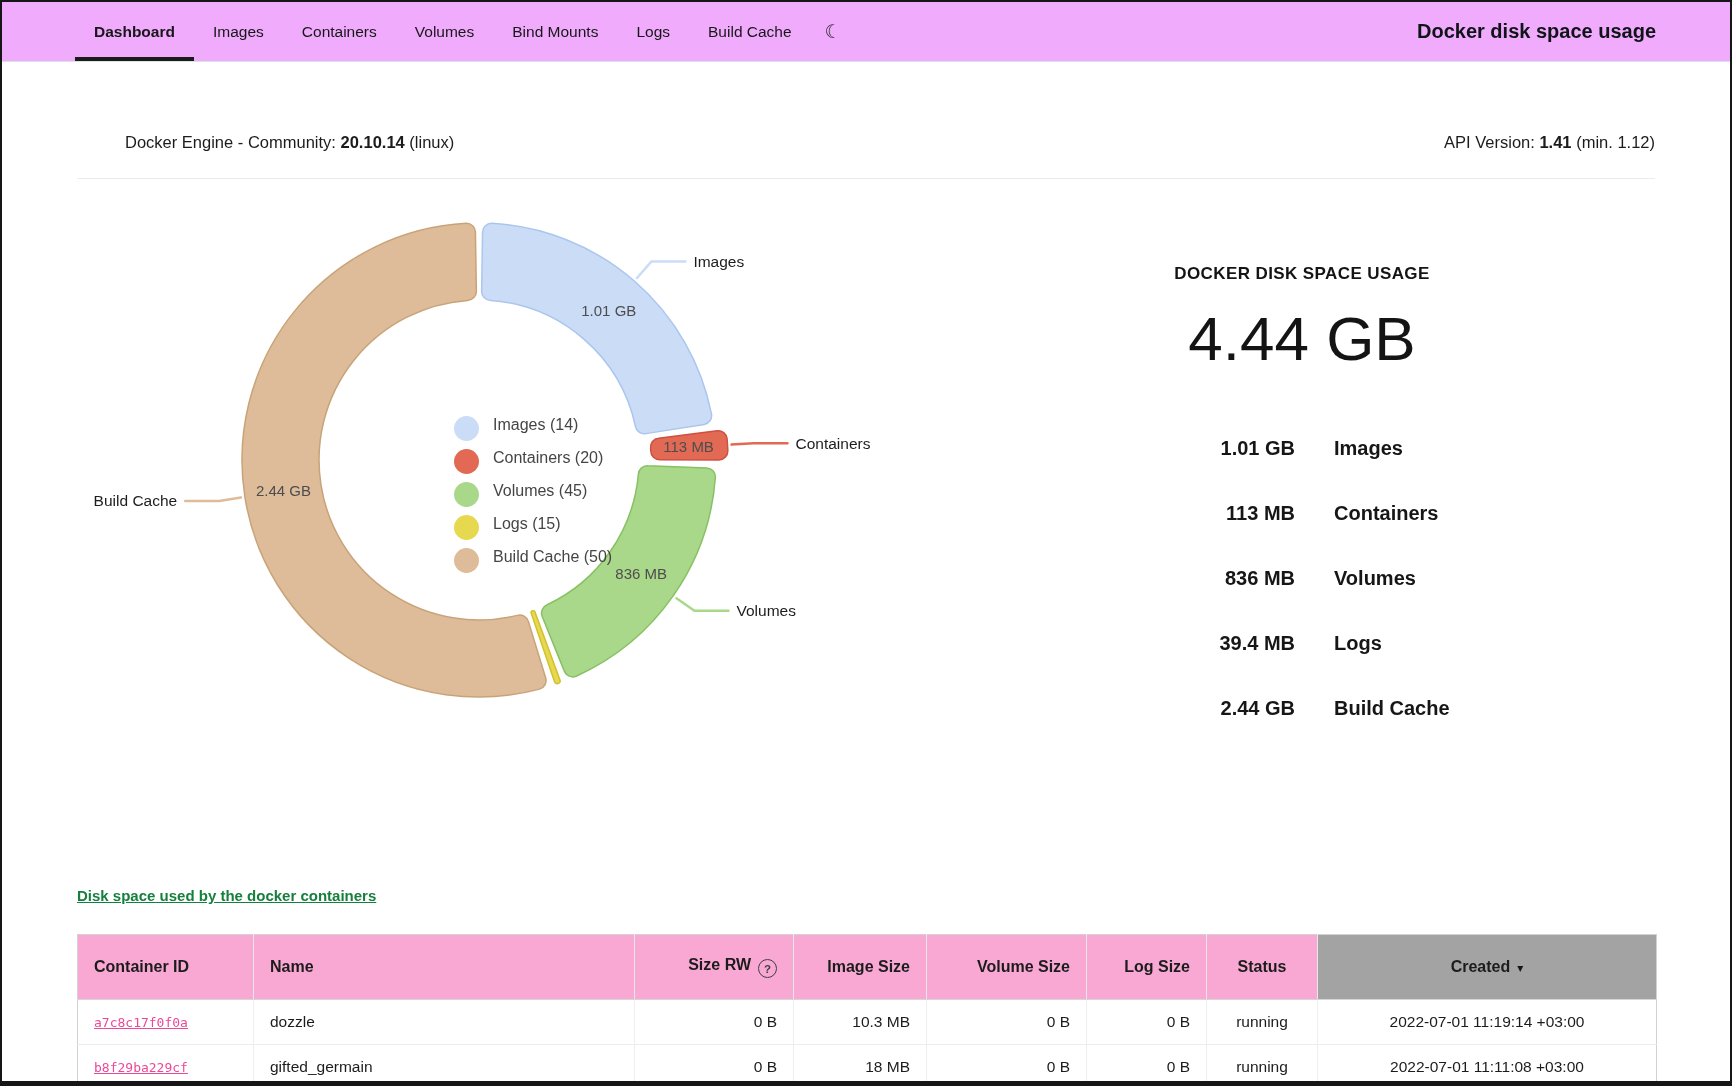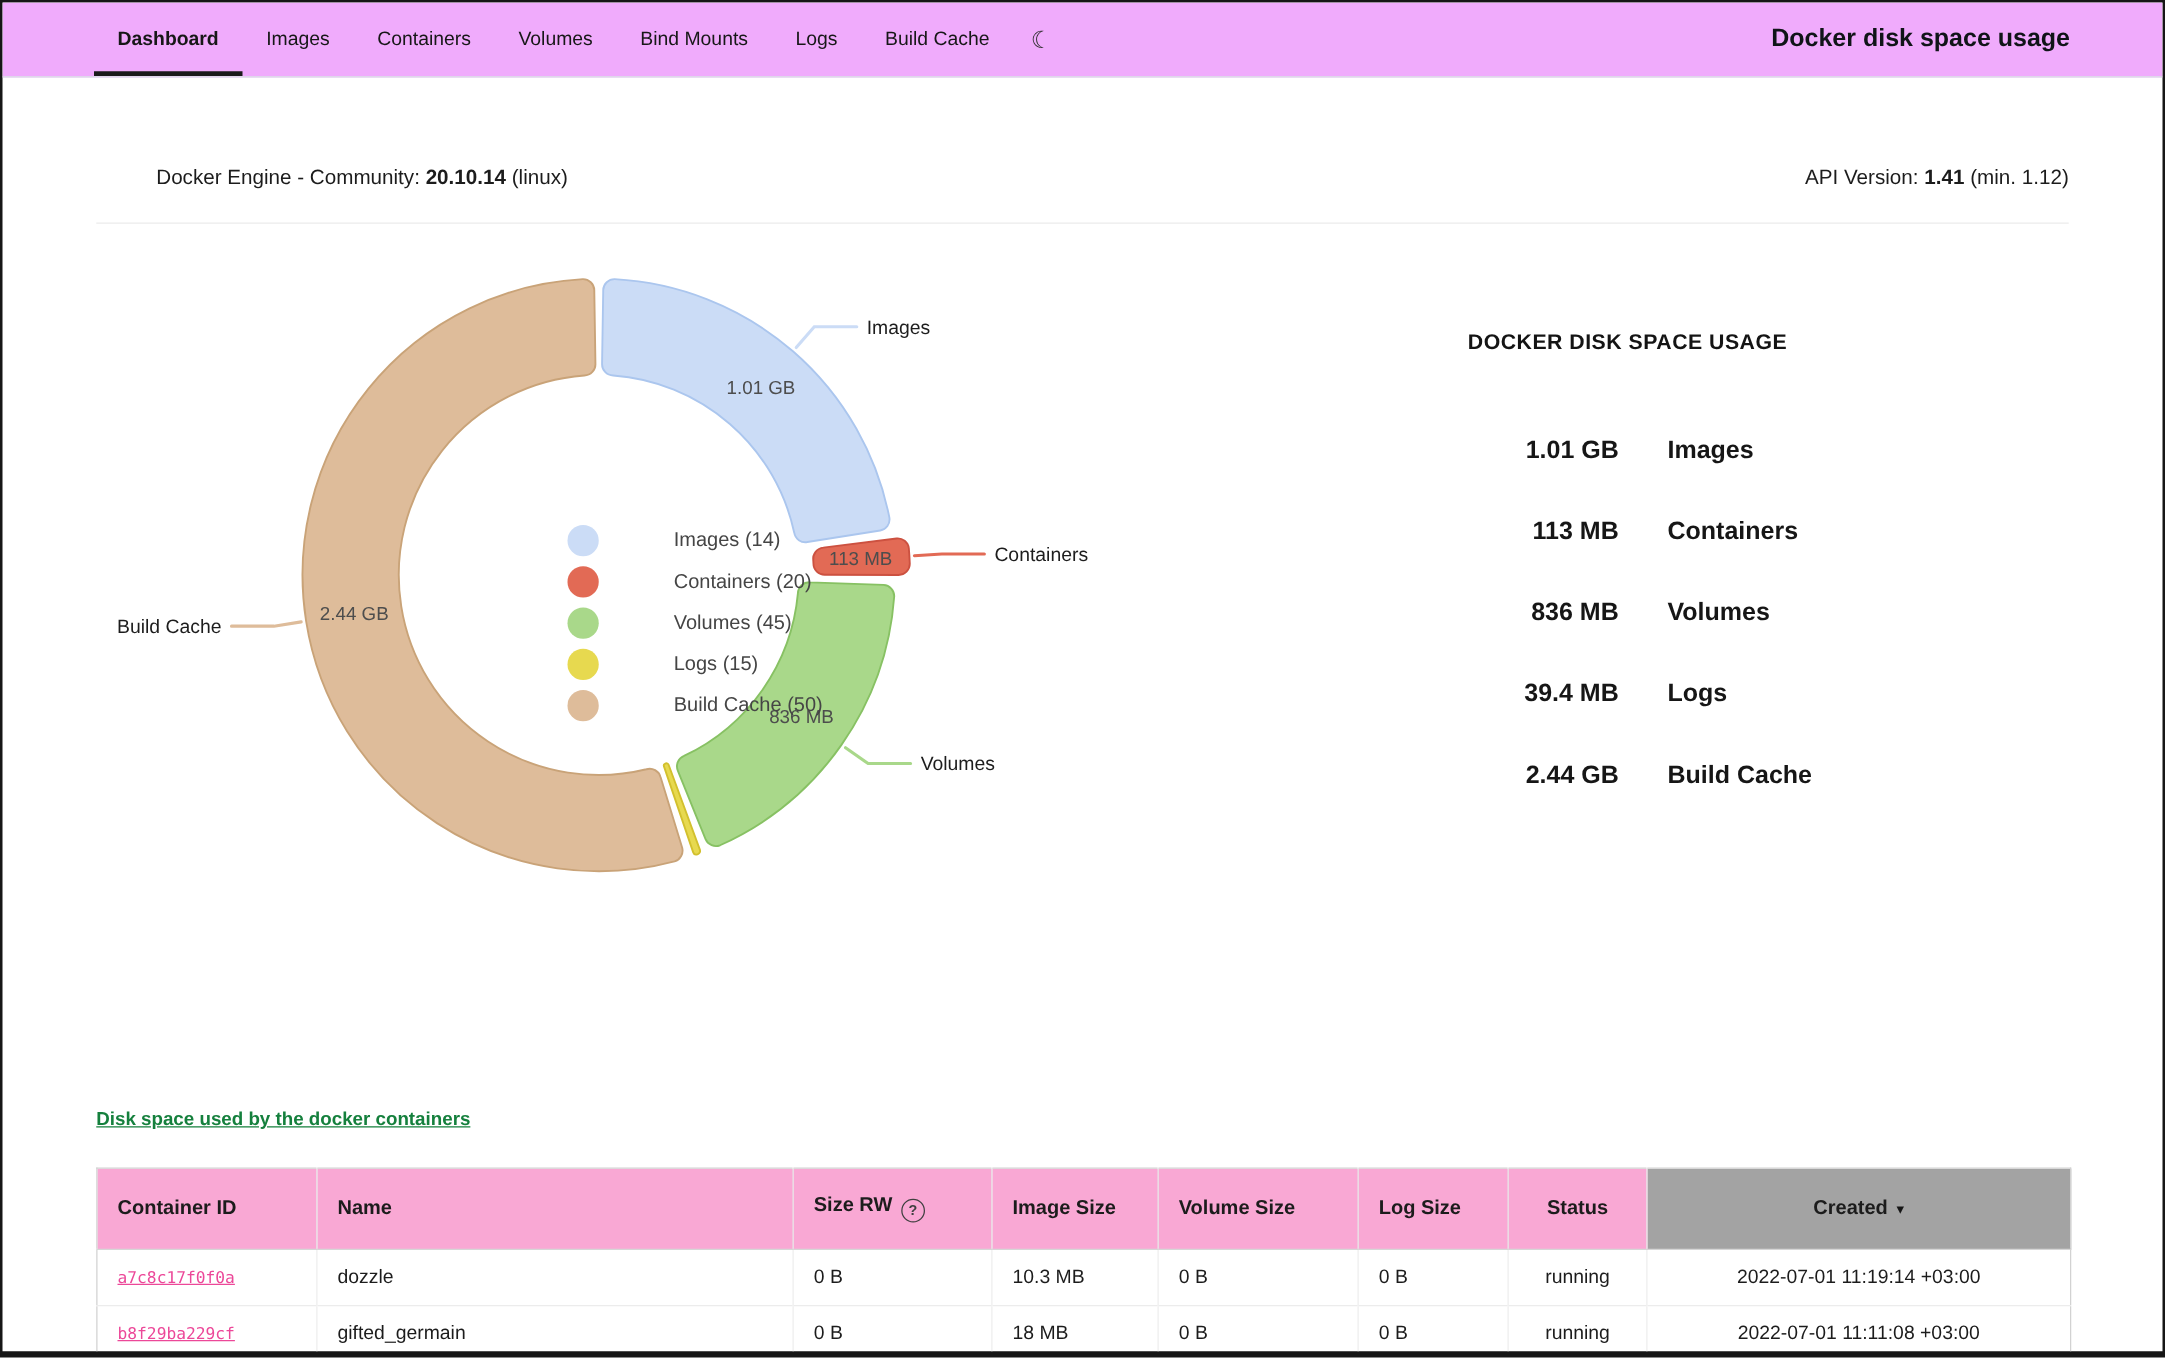--- a/index.html
+++ b/index.html
@@ -22,21 +22,21 @@
   
   .engine-row{position:absolute;left:75px;right:75px;top:131px;display:flex;
               justify-content:space-between;font-size:16.5px;color:#1c1c1c;margin-left:48px;}
   .engine-row b{font-weight:bold;}
   .rule{position:absolute;left:75px;right:75px;top:176px;height:0;border-top:1px solid #ececec;}
 
   
   #chart-svg{position:absolute;left:0;top:0;width:1728px;height:740px;}
   #chart-svg text{font-family:"Liberation Sans","DejaVu Sans",sans-serif;}
   .legend{position:absolute;left:452px;top:414px;}
-  .legend-row{display:flex;align-items:center;height:33px;gap:46px;}
+  .legend-row{display:flex;height:33px;}
   .legend-swatch{width:25px;height:25px;border-radius:50%;margin-right:14px;flex:none;}
   .legend-label{font-size:16px;color:#454545;white-space:nowrap;}
 
   
   .summary{position:absolute;left:1060px;top:262px;width:480px;text-align:center;}
   .summary-heading{font-size:17px;font-weight:bold;letter-spacing:.4px;color:#141414;}
   .summary-total{font-size:62px;font-weight:normal;color:#141414;margin-top:22px;line-height:66px;}
   .summary-rows{margin-top:44px;}
   .summary-row{display:grid;grid-template-columns:233px 1fr;column-gap:39px;height:65px;
                align-items:center;font-size:20px;font-weight:bold;color:#161616;}
@@ -46,21 +46,21 @@
   
   .table-section{position:absolute;left:75px;top:880px;width:1579px;}
   .table-title{margin:0;font-size:15px;font-weight:bold;color:#15803d;line-height:28px;text-decoration:underline;}
   table{border-collapse:collapse;width:1579px;margin-top:24px;table-layout:fixed;
         border:1px solid #d2d2d2;font-size:15.5px;color:#1c1c1c;}
   th{height:64px;background:#f9a8d4;font-size:16px;font-weight:bold;padding:0 16px;
      border-right:1px solid #e8e8e8;border-bottom:1px solid #d6d6d6;cursor:pointer;}
   th.created-col{background:#a3a3a3;}
   td{height:44px;padding:0 16px;border-right:1px solid #eeeeee;border-top:1px solid #ececec;}
   tr>*:last-child{border-right:none;}
-  .al{text-align:left;} .ar{text-align:left;} .ac{text-align:center;}
+  .al{text-align:left;} .ar{text-align:right;} .ac{text-align:center;}
   .mono{font-family:"DejaVu Sans Mono","Liberation Mono",monospace;font-size:13px;color:#ec4899;text-decoration:underline;}
   .qmark{display:inline-flex;align-items:center;justify-content:center;width:17px;height:17px;
          border:1.5px solid #3f3f3f;border-radius:50%;font-size:11.5px;font-weight:bold;color:#3f3f3f;
          margin-left:7px;vertical-align:-3px;cursor:pointer;}
   .sort-arrow{font-size:12px;margin-left:7px;color:#151515;}
 </style>
 </head>
 <body>
 
 <div class="window">
@@ -131,20 +131,21 @@
       <span class="legend-label">Logs (15)</span>
     </div>
     <div class="legend-row">
       <span class="legend-swatch" style="background: rgb(222, 188, 154);"></span>
       <span class="legend-label">Build Cache (50)</span>
     </div>
   </div>
 
   <aside class="summary">
     <div class="summary-heading">DOCKER DISK SPACE USAGE</div>
+    <div class="summary-total">4.44 GB</div>
     <div class="summary-rows">
       <div class="summary-row">
         <span class="summary-size">1.01 GB</span>
         <span class="summary-label">Images</span>
       </div>
       <div class="summary-row">
         <span class="summary-size">113 MB</span>
         <span class="summary-label">Containers</span>
       </div>
       <div class="summary-row">

